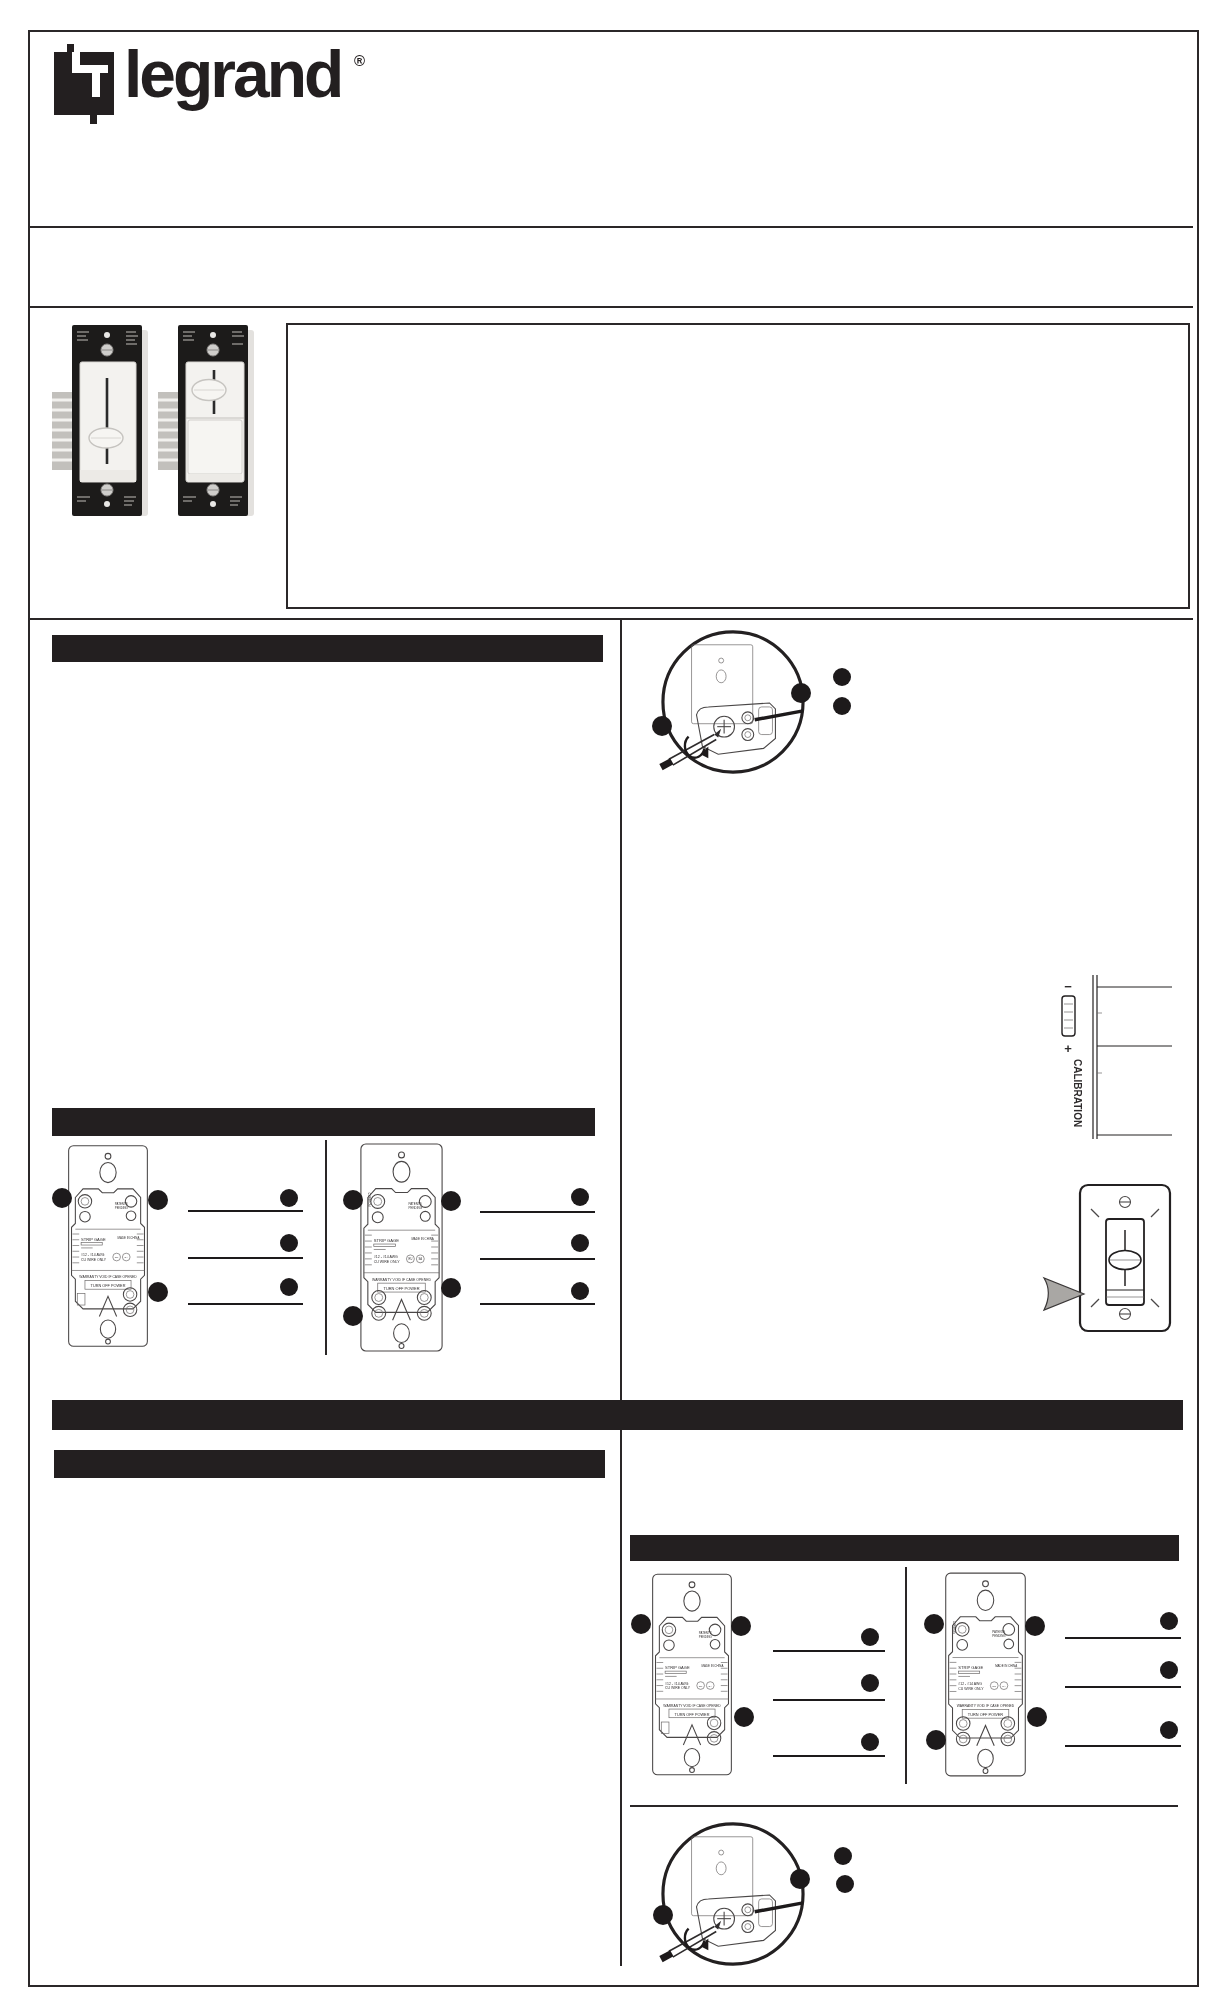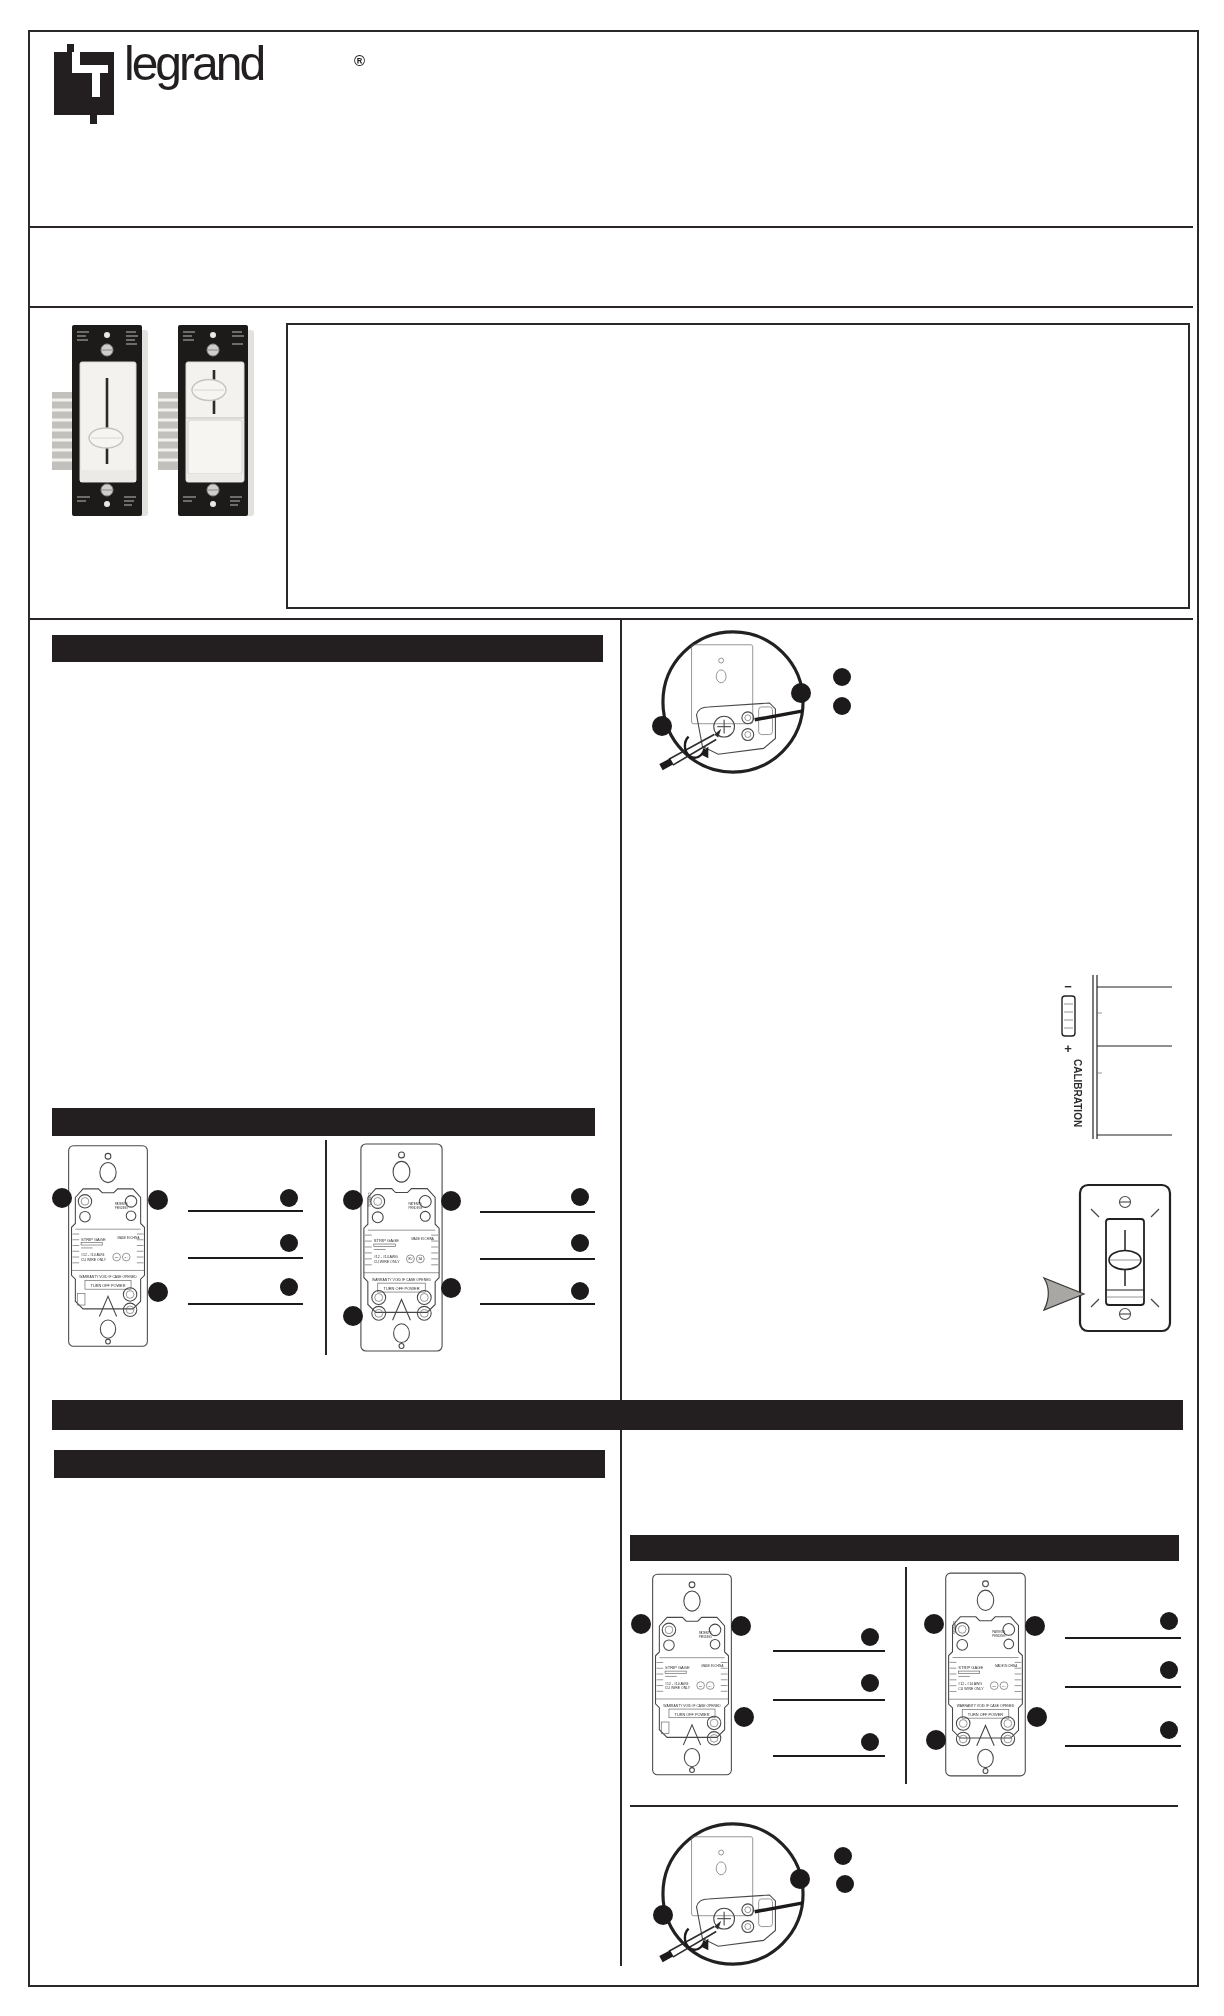--- a/index.html
+++ b/index.html
@@ -7,21 +7,21 @@
   #sheet{position:absolute;left:0;top:0;width:1224px;height:2016px;background:#fff;overflow:hidden;}
   .page-border{position:absolute;left:28px;top:30px;width:1167px;height:1953px;border:2px solid #2b2829;}
   .hrule{position:absolute;background:#2a2627;height:2px;}
   .vrule{position:absolute;background:#2a2627;width:2px;}
   .bar{position:absolute;background:#231f20;}
   .notes-box{position:absolute;left:286px;top:323px;width:900px;height:282px;border:2px solid #2b2829;background:#fff;}
   .dot{position:absolute;background:#1d1a1b;border-radius:50%;}
   .bline{position:absolute;background:#1d1a1b;height:2px;}
   .logo{position:absolute;left:54px;top:44px;height:80px;}
   .logo-mark{position:absolute;left:0;top:0;}
-  .logo-text{position:absolute;left:70px;top:-8px;font-weight:normal;font-size:48px;letter-spacing:-3px;color:#231f20;}
+  .logo-text{position:absolute;left:70px;top:-8px;font-weight:bold;font-size:66px;letter-spacing:-3px;color:#231f20;}
   .logo-reg{position:absolute;left:300px;top:8px;font-size:15px;font-weight:bold;color:#231f20;}
   .fig{position:absolute;}
   svg text{font-family:"Liberation Sans",sans-serif;fill:#2e2b2c;}
   .ln{fill:none;stroke:#4a4747;stroke-width:1.1;}
   .thin{fill:none;stroke:#6a6767;stroke-width:0.7;}
   .dark{fill:none;stroke:#232021;}
 </style>
 </head>
 <body>
 

